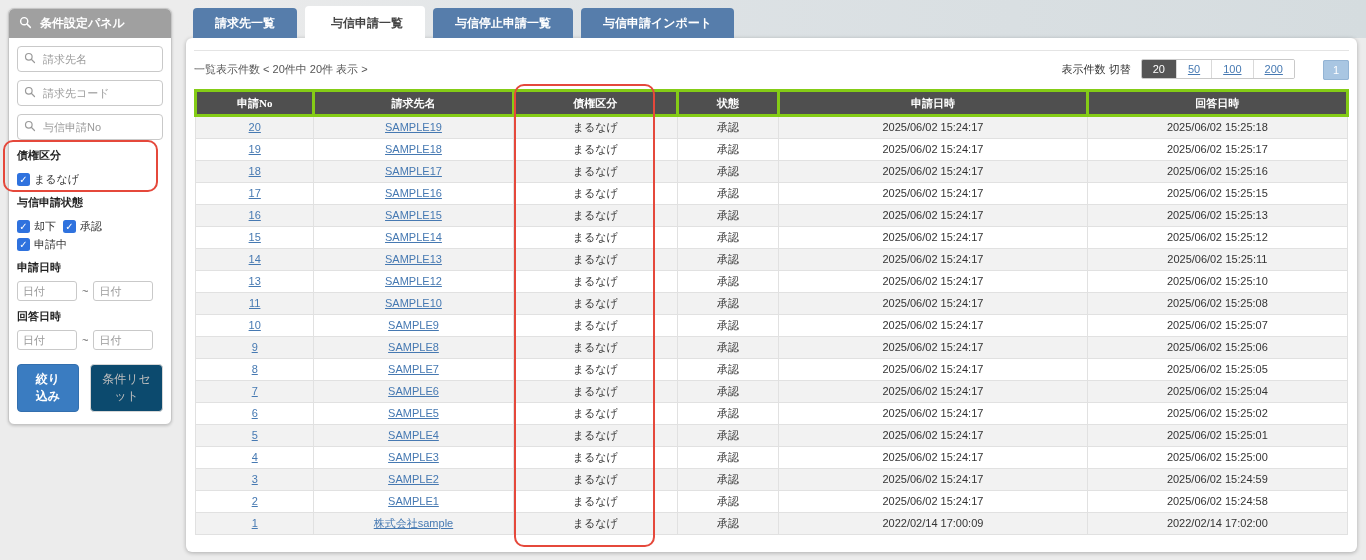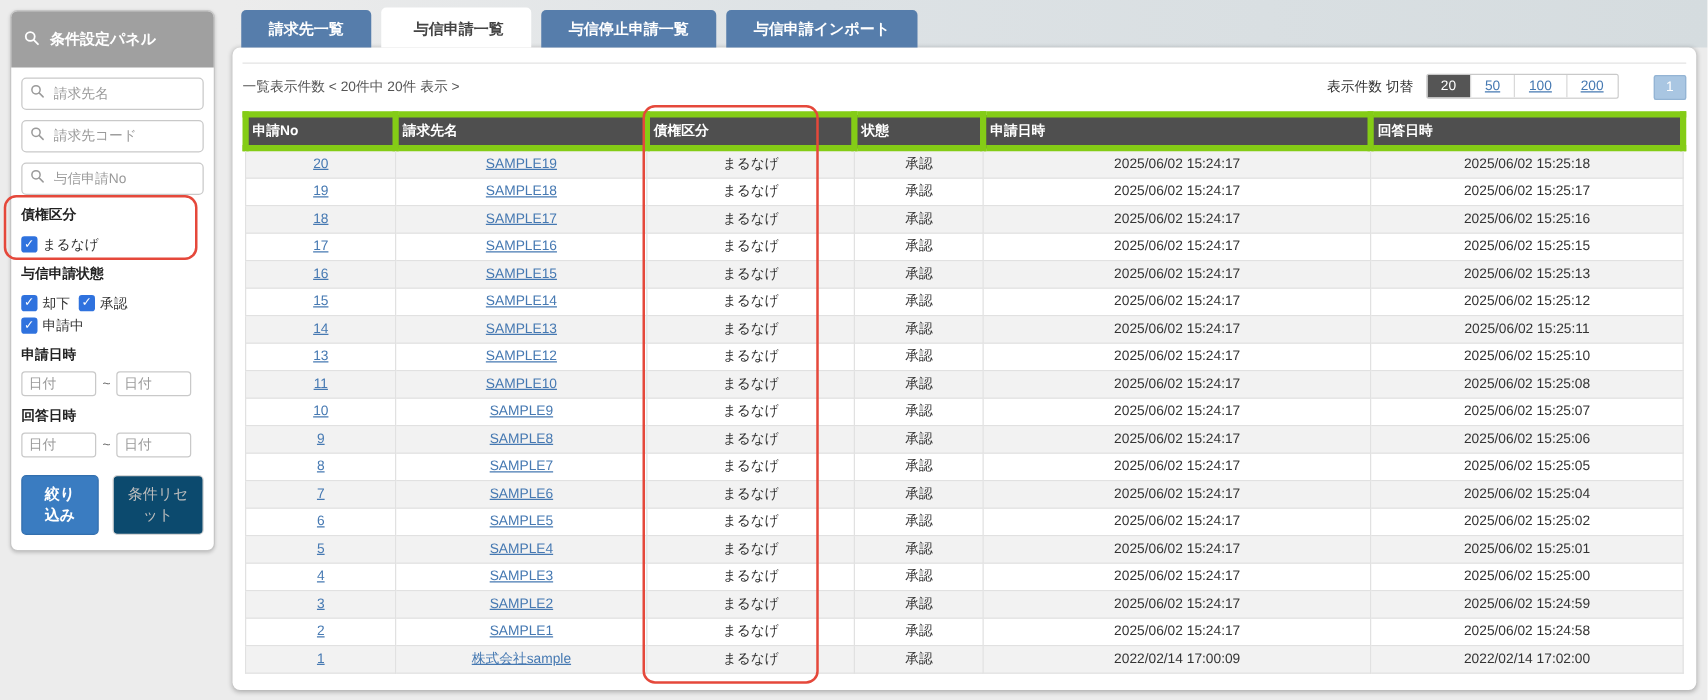--- a/index.html
+++ b/index.html
@@ -6,21 +6,21 @@
   body{
     width:1366px;height:560px;overflow:hidden;position:relative;
     background:#ececec;
     font-family:"Liberation Sans","DejaVu Sans",sans-serif;
     -webkit-font-smoothing:antialiased;
   }
   
   .card{position:absolute;left:8px;top:8px;width:162px;background:#fff;
     border:1px solid #c6c6c6;border-radius:6px;box-shadow:0 1px 3px rgba(0,0,0,.18);}
   .card-head{background:#a0a0a0;color:#fff;font-size:12px;font-weight:bold;
-    display:flex;align-items:center;gap:8px;padding:14px 10px;border-radius:5px 5px 0 0;}
+    display:flex;align-items:center;gap:8px;padding:6px 10px;border-radius:5px 5px 0 0;}
   .card-body{padding:8px;}
   .sbox{display:flex;align-items:center;gap:5px;border:1px solid #c9c9c9;border-radius:4px;
     padding:3px 6px;margin-bottom:8px;background:#fff;color:#9a9a9a;}
   .sbox input{border:0;outline:0;width:100%;font-size:11px;color:#333;background:transparent;}
   .sbox input::placeholder{color:#9a9a9a;}
   .flabel{font-size:11px;font-weight:bold;color:#222;margin:8px 0 6px;}
   .fsection{position:relative;}
   .cb{display:inline-flex;align-items:center;gap:4px;font-size:11px;color:#333;margin-right:7px;cursor:pointer;}
   .cbbox{width:13px;height:13px;background:#2f72de;border-radius:2.5px;color:#fff;
     font-size:10px;line-height:13px;text-align:center;font-weight:bold;flex:0 0 13px;}
@@ -52,22 +52,22 @@
   .ps-label{font-size:11px;color:#333;}
   .ps-group{display:flex;border:1px solid #c9c9c9;border-radius:2px;overflow:hidden;}
   .ps-btn{font-size:11px;padding:3px 11px;background:#fff;color:#4679b2;
     text-decoration:underline;border-left:1px solid #d9d9d9;cursor:pointer;}
   .ps-btn:first-child{border-left:0;}
   .ps-btn.active{background:#555;color:#fff;text-decoration:none;cursor:default;}
   .pg-btn{font-size:11px;padding:3px 9px;background:#a9c6e2;border:1px solid #94b4d4;
     color:#fff;border-radius:2px;margin-left:18px;cursor:pointer;}
   
   table.grid{width:calc(100% - 16px);margin:0 8px;border-collapse:collapse;table-layout:fixed;font-size:11px;}
-  .grid th{background:#4f4f4f;color:#fff;border:5px solid #84cc16;font-weight:bold;
-    padding:4px 3px;line-height:14px;text-align:left;}
+  .grid th{background:#4f4f4f;color:#fff;border:3px solid #84cc16;font-weight:bold;
+    padding:4px 3px;line-height:14px;text-align:center;font-family:Liberation Serif, serif;}
   .grid td{border:1px solid #e1e1e1;color:#333;text-align:center;padding:4px 3px;line-height:13px;}
   .grid tbody tr:nth-child(odd){background:#f2f2f2;}
   .grid tbody tr:nth-child(even){background:#fff;}
   .grid a{color:#4679b2;text-decoration:underline;cursor:pointer;}
   .grid th:nth-child(1){width:9.5%;} .grid th:nth-child(2){width:16.5%;}
   .grid th:nth-child(3){width:13.5%;} .grid th:nth-child(4){width:8%;}
   .grid th:nth-child(5){width:26%;}
   .redbox.col{left:328px;top:46px;width:137px;height:459px;}
   .magicon{display:inline-block;flex:0 0 auto;}
 </style>

